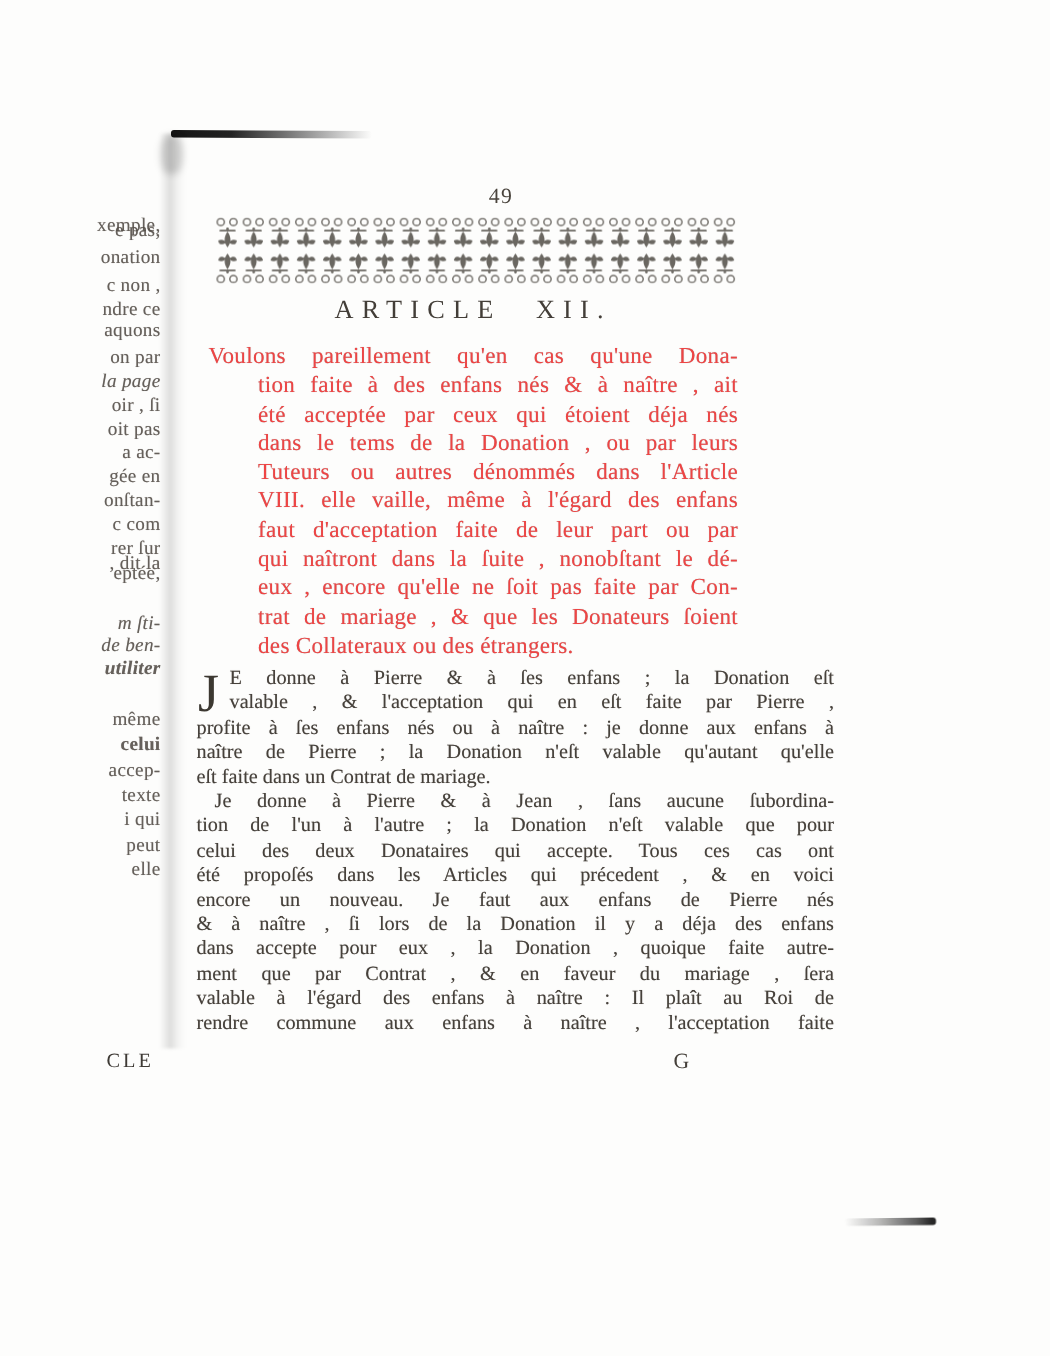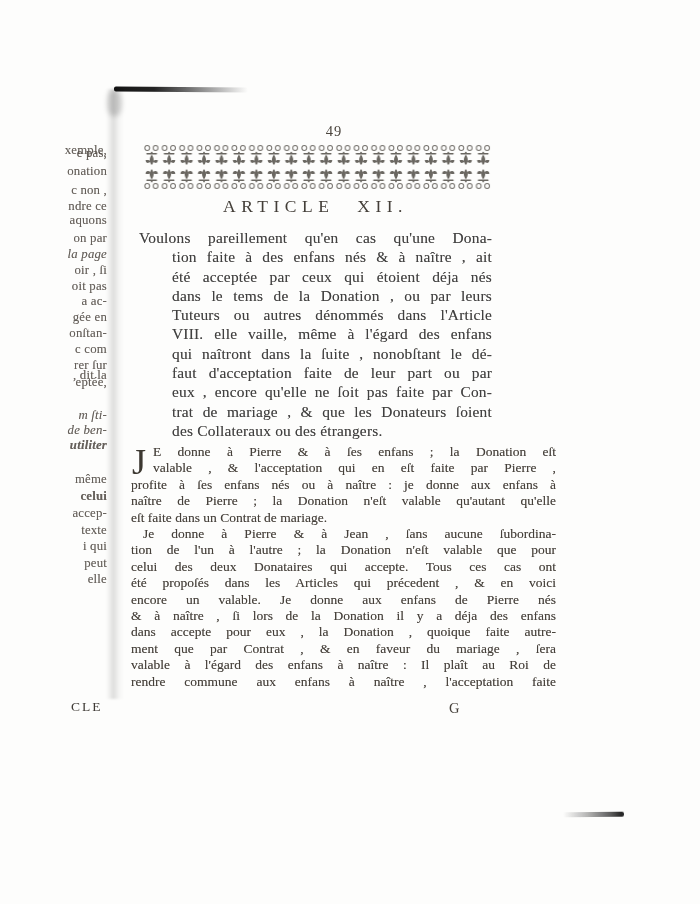--- a/index.html
+++ b/index.html
@@ -43,21 +43,21 @@
     font-size:14.5px;color:#4a443d;text-align:center;letter-spacing:1px;
   }
   .ornament{position:absolute;left:143px;top:145px;width:349px;height:44px;}
   .heading{
     position:absolute;left:139px;top:196px;width:353px;
     text-align:center;font-size:17.5px;color:#433e38;
     letter-spacing:5.5px;word-spacing:13px;white-space:nowrap;
   }
   .quote{
     position:absolute;left:139px;top:228px;width:353px;
-    font-size:15.4px;line-height:19.3px;color:#404040;
+    font-size:15.4px;line-height:19.3px;color:#ef4444;
     letter-spacing:0.2px;
   }
   .quote .tline{padding-left:33px;}
   .quote .tline:first-child{padding-left:0;}
   .bodyblock{
     position:absolute;left:131px;top:444px;width:425px;
     font-size:13.5px;line-height:16.4px;color:#46413b;
   }
   .dropcap{
     position:absolute;left:1px;top:1px;
@@ -151,42 +151,42 @@
 
   <div class="heading">ARTICLE XII.</div>
 
   <div class="quote">
       <div class="tline">Voulons pareillement qu'en cas qu'une Dona-</div>
       <div class="tline">tion faite à des enfans nés &amp; à naître , ait</div>
       <div class="tline">été acceptée par ceux qui étoient déja nés</div>
       <div class="tline">dans le tems de la Donation , ou par leurs</div>
       <div class="tline">Tuteurs ou autres dénommés dans l'Article</div>
       <div class="tline">VIII. elle vaille, même à l'égard des enfans</div>
+      <div class="tline">faut d'acceptation faite de leur part ou par</div>
       <div class="tline">qui naîtront dans la ſuite , nonobſtant le dé-</div>
-      <div class="tline">faut d'acceptation faite de leur part ou par</div>
       <div class="tline">eux , encore qu'elle ne ſoit pas faite par Con-</div>
       <div class="tline">trat de mariage , &amp; que les Donateurs ſoient</div>
       <div class="tline nojust">des Collateraux ou des étrangers.</div>
     </div>
 
   <div class="bodyblock">
     <div class="dropcap">J</div>
     <div id="para1">
         <div class="tline">E donne à Pierre &amp; à ſes enfans ; la Donation eſt</div>
         <div class="tline">valable , &amp; l'acceptation qui en eſt faite par Pierre ,</div>
         <div class="tline">profite à ſes enfans nés ou à naître : je donne aux enfans à</div>
         <div class="tline">naître de Pierre ; la Donation n'eſt valable qu'autant qu'elle</div>
         <div class="tline nojust">eſt faite dans un Contrat de mariage.</div>
       </div>
     <div id="para2">
         <div class="tline">Je donne à Pierre &amp; à Jean , ſans aucune ſubordina-</div>
         <div class="tline">tion de l'un à l'autre ; la Donation n'eſt valable que pour</div>
         <div class="tline">celui des deux Donataires qui accepte. Tous ces cas ont</div>
         <div class="tline">été propoſés dans les Articles qui précedent , &amp; en voici</div>
-        <div class="tline">encore un valable. Je donne aux enfans de Pierre nés</div>
+        <div class="tline">encore un nouveau. Je faut aux enfans de Pierre nés</div>
         <div class="tline">&amp; à naître , ſi lors de la Donation il y a déja des enfans</div>
         <div class="tline">dans accepte pour eux , la Donation , quoique faite autre-</div>
         <div class="tline">ment que par Contrat , &amp; en faveur du mariage , ſera</div>
         <div class="tline">valable à l'égard des enfans à naître : Il plaît au Roi de</div>
         <div class="tline">rendre commune aux enfans à naître , l'acceptation faite</div>
       </div>
   </div>
 
   <div class="catchword">CLE</div>
   <div class="signature">G</div>

